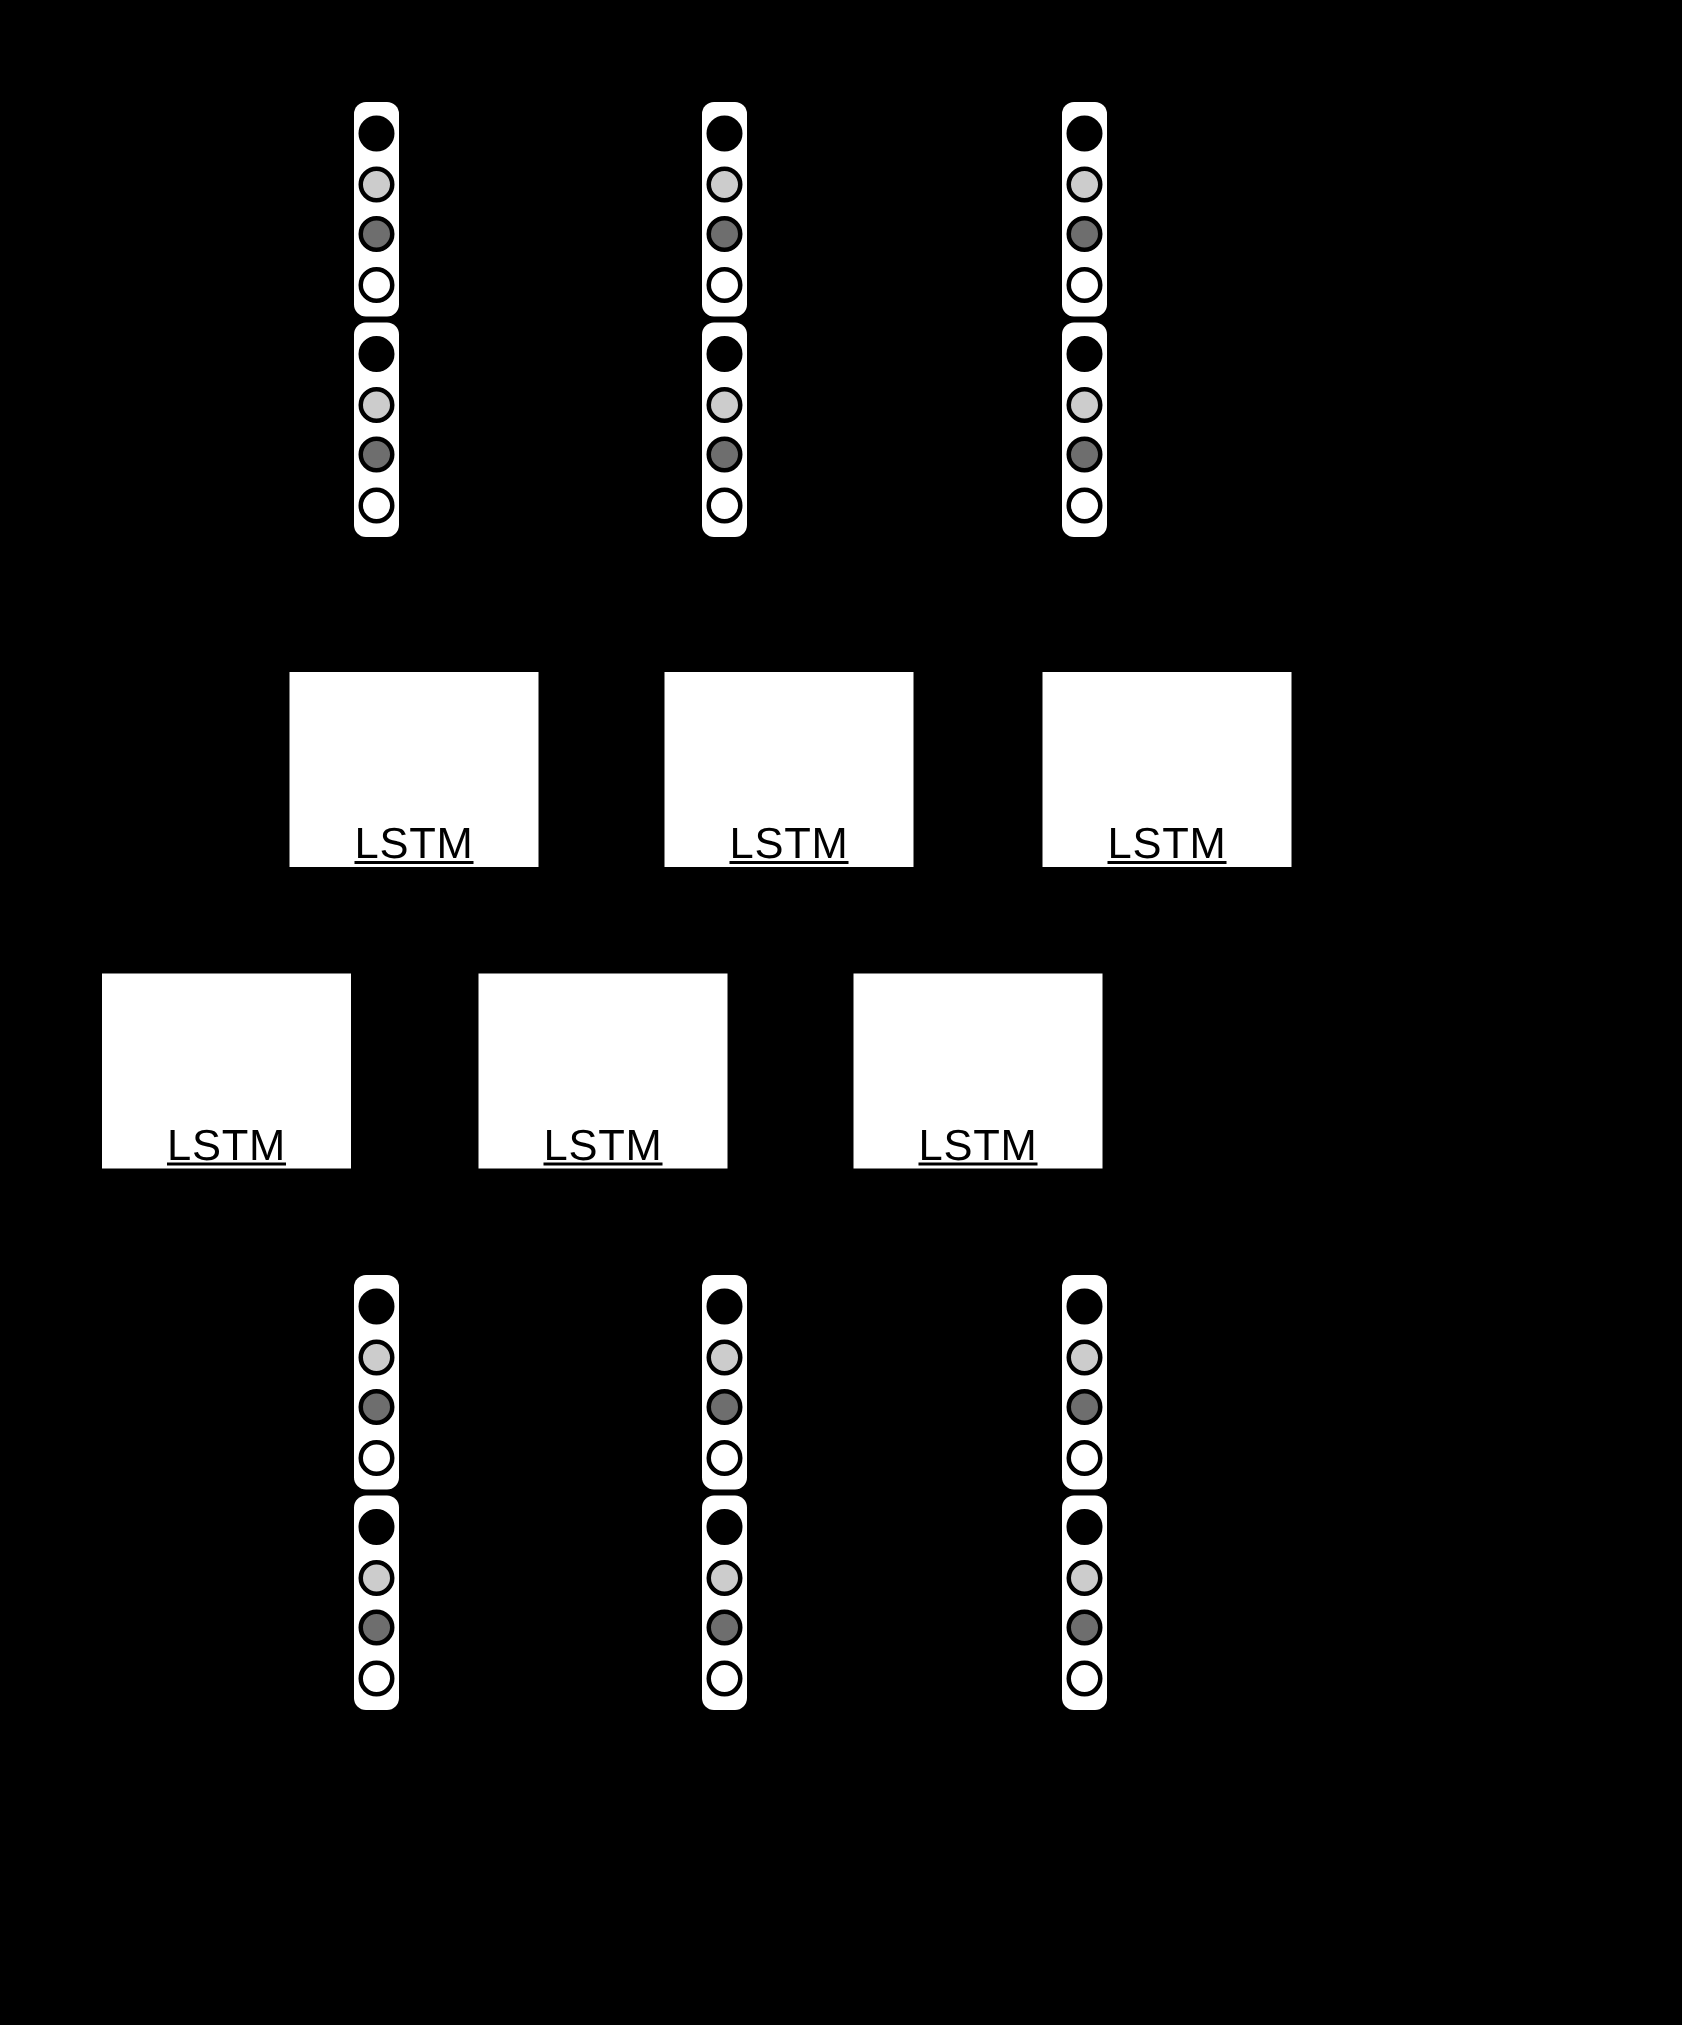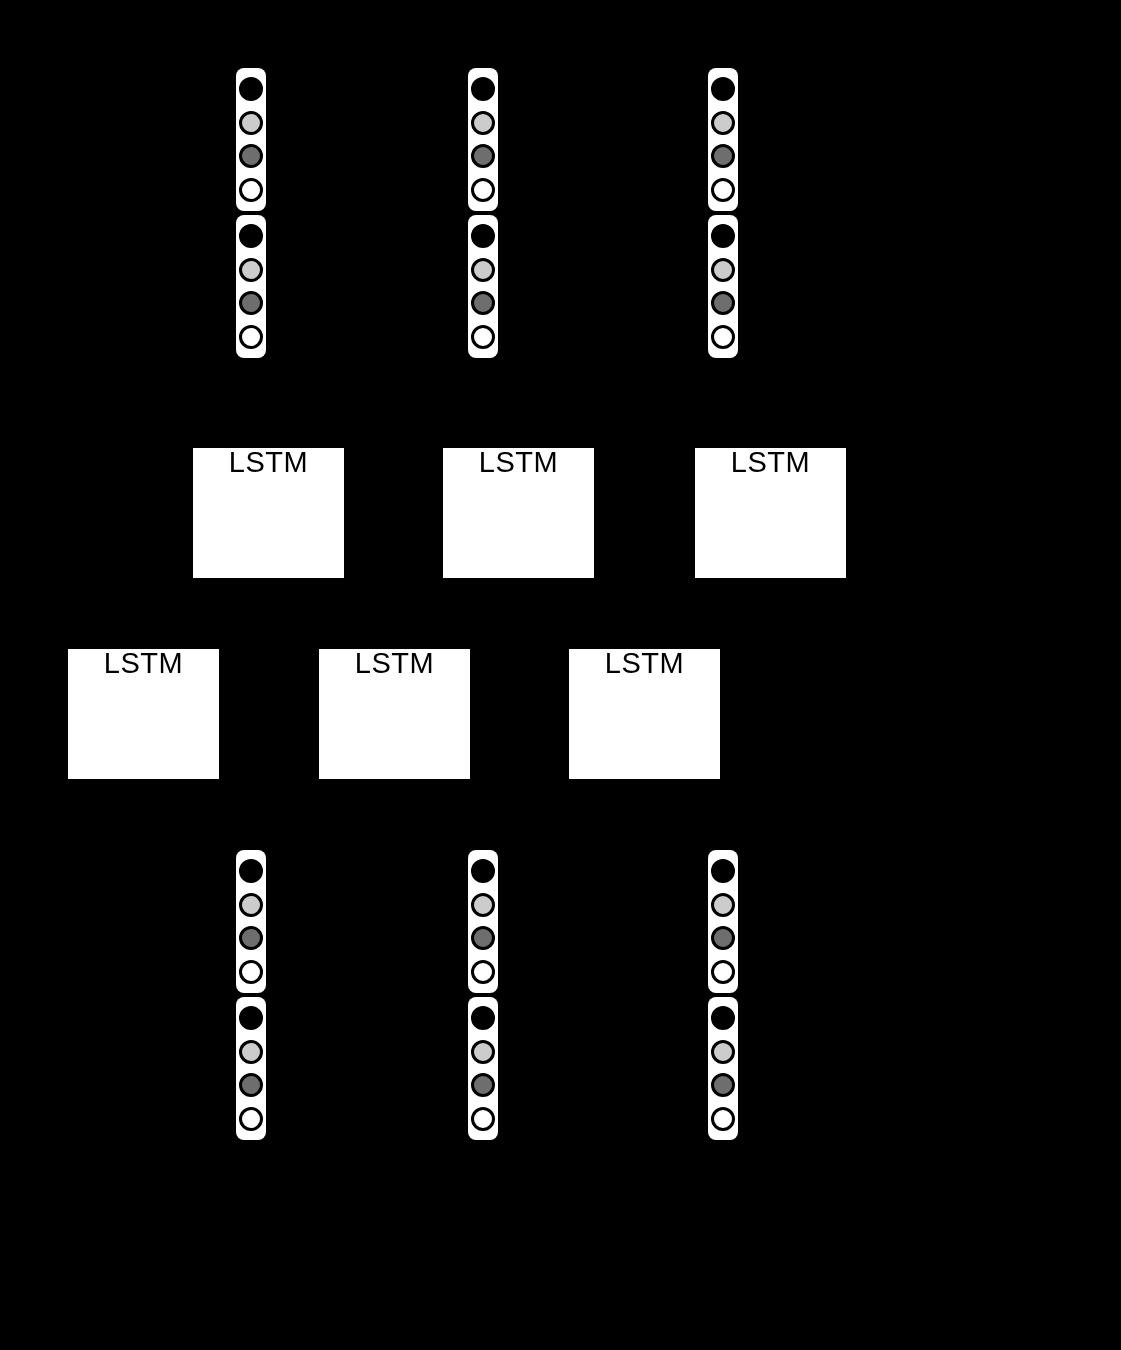--- a/index.html
+++ b/index.html
@@ -33,26 +33,27 @@
     display: block;
     width: 24px;
     height: 24px;
     box-sizing: border-box;
     border: 3px solid var(--circle-outline, #000000);
     border-radius: 50%;
   }
   
   .lstm-box {
     position: absolute;
-    width: 151px;
+    width: 166px;
     height: 130px;
     background: var(--box-fill, #ffffff);
     display: flex;
-    align-items: flex-start;
+    align-items: flex-end;
     justify-content: center;
+    text-decoration: underline;
   }
   .lstm-box span {
     color: var(--box-text, #000000);
     font-size: 29px;
     line-height: 1;
     letter-spacing: 0.5px;
   }
 </style>
 </head>
 <body>

